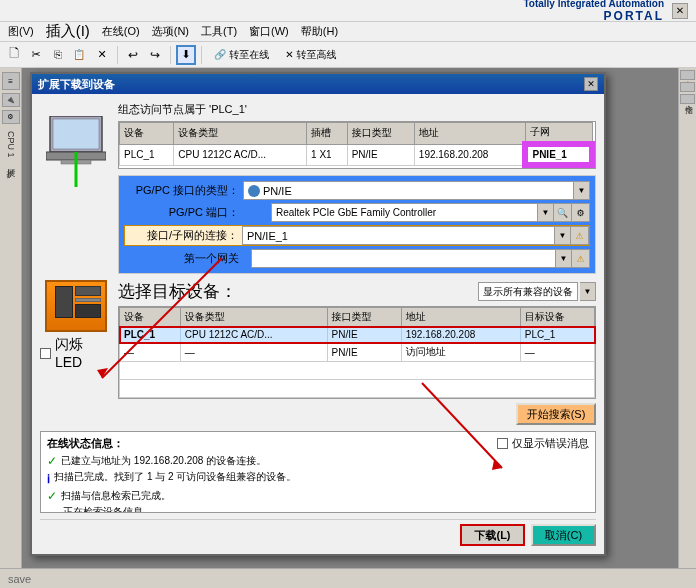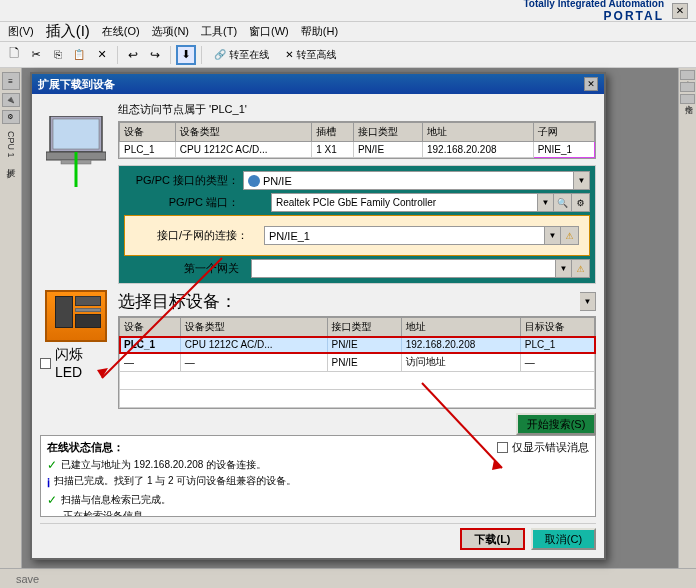--- a/index.html
+++ b/index.html
@@ -101,27 +101,27 @@
                       <th style="background:#d4d0c8;border:1px solid #999;padding:2px 4px;text-align:left;font-weight:normal;">子网</th>
                     </tr>
                   </thead>
                   <tbody>
                     <tr style="background:white;">
                       <td style="border:1px solid #ccc;padding:2px 4px;">PLC_1</td>
                       <td style="border:1px solid #ccc;padding:2px 4px;">CPU 1212C AC/D...</td>
                       <td style="border:1px solid #ccc;padding:2px 4px;">1 X1</td>
                       <td style="border:1px solid #ccc;padding:2px 4px;">PN/IE</td>
                       <td style="border:1px solid #ccc;padding:2px 4px;">192.168.20.208</td>
-                      <td style="border:1px solid #d946ef;padding:2px 4px;">PNIE_1</td>
+                      <td style="border:6px solid #d946ef;padding:2px 4px;font-weight:bold;">PNIE_1</td>
                     </tr>
                   </tbody>
                 </table>
               </div>
 
-              <div style="margin-top:6px;background:#0f766e;border:1px solid #ccc;padding:5px;">
+              <div style="margin-top:6px;background:#3b82f6;border:1px solid #ccc;padding:5px;">
 
                 <div style="display:flex;align-items:center;margin-bottom:3px;gap:4px;">
                   <div style="width:115px;text-align:right;font-size:11px;flex-shrink:0;">PG/PC 接口的类型：</div>
                   <div style="display:flex;flex:1;">
                     <div style="flex:1;height:19px;border:1px solid #999;background:white;padding:1px 4px;font-size:11px;display:flex;align-items:center;gap:3px;">
                       <span style="display:inline-block;width:12px;height:12px;border-radius:50%;background:#4080c0;flex-shrink:0;"></span>
                       <span>PN/IE</span>
                     </div>
                     <div style="width:16px;height:19px;background:#d4d0c8;border:1px solid #999;border-left:none;display:flex;align-items:center;justify-content:center;cursor:pointer;font-size:8px;">▼</div>
                   </div>
@@ -132,21 +132,21 @@
                   <div style="display:flex;flex:1;padding-left:28px;">
                     <div style="flex:1;height:19px;border:1px solid #999;background:white;padding:1px 4px;font-size:10px;display:flex;align-items:center;">
                       <span>Realtek PCIe GbE Family Controller</span>
                     </div>
                     <div style="width:16px;height:19px;background:#d4d0c8;border:1px solid #999;border-left:none;display:flex;align-items:center;justify-content:center;cursor:pointer;font-size:8px;">▼</div>
                     <div style="width:18px;height:19px;background:#d4d0c8;border:1px solid #999;border-left:none;display:flex;align-items:center;justify-content:center;cursor:pointer;font-size:9px;">🔍</div>
                     <div style="width:18px;height:19px;background:#d4d0c8;border:1px solid #999;border-left:none;display:flex;align-items:center;justify-content:center;cursor:pointer;font-size:9px;">⚙</div>
                   </div>
                 </div>
 
-                <div style="display:flex;align-items:center;margin-bottom:3px;gap:16px;background:#fff0d0;border:1px solid #cc8800;padding:10px;">
+                <div style="display:flex;align-items:center;margin-bottom:3px;gap:4px;background:#fff0d0;border:1px solid #cc8800;padding:0;">
                   <div style="width:113px;text-align:right;font-size:11px;flex-shrink:0;">接口/子网的连接：</div>
                   <div style="display:flex;flex:1;">
                     <div style="flex:1;height:19px;border:1px solid #999;background:white;padding:1px 4px;font-size:11px;display:flex;align-items:center;">
                       <span>PN/IE_1</span>
                     </div>
                     <div style="width:16px;height:19px;background:#d4d0c8;border:1px solid #999;border-left:none;display:flex;align-items:center;justify-content:center;cursor:pointer;font-size:8px;">▼</div>
                     <div style="width:18px;height:19px;background:#d4d0c8;border:1px solid #999;border-left:none;display:flex;align-items:center;justify-content:center;cursor:pointer;font-size:9px;color:#cc8800;">⚠</div>
                   </div>
                 </div>
 
@@ -177,20 +177,23 @@
                 <div style="width:11px;height:11px;border:1px solid #666;background:white;flex-shrink:0;"></div>
                 <span style="font-size:14px;">闪烁 LED</span>
               </div>
             </div>
 
             <div style="flex:1;">
 
               <div style="display:flex;align-items:center;justify-content:space-between;margin-bottom:3px;">
                 <span style="font-size:17px;">选择目标设备：</span>
                 <div style="display:flex;align-items:center;gap:2px;">
+                  <div style="height:19px;border:1px solid #999;background:white;padding:1px 4px;font-size:10px;display:flex;align-items:center;">
+                    <span>显示所有兼容的设备</span>
+                  </div>
                   <div style="width:16px;height:19px;background:#d4d0c8;border:1px solid #999;border-left:none;display:flex;align-items:center;justify-content:center;cursor:pointer;font-size:8px;">▼</div>
                 </div>
               </div>
 
               <div style="border:1px solid #999;background:white;">
                 <table style="width:100%;border-collapse:collapse;font-size:10px;">
                   <thead>
                     <tr>
                       <th style="background:#d4d0c8;border:1px solid #999;padding:2px 4px;text-align:left;font-weight:normal;">设备</th>
                       <th style="background:#d4d0c8;border:1px solid #999;padding:2px 4px;text-align:left;font-weight:normal;">设备类型</th>
@@ -220,26 +223,26 @@
                       <td style="border:1px solid #ccc;" colspan="5"></td>
                     </tr>
                     <tr style="background:white;height:18px;">
                       <td style="border:1px solid #ccc;" colspan="5"></td>
                     </tr>
                   </tbody>
                 </table>
               </div>
 
               <div style="display:flex;justify-content:flex-end;margin-top:4px;">
-                <button style="min-width:80px;height:22px;background:#15803d;border:2px outset #e0e0d8;padding:0 8px;font-size:11px;cursor:pointer;font-family:inherit;">开始搜索(S)</button>
-              </div>
-            </div>
-          </div>
-
-          <div style="background:white;border:1px solid #999;padding:4px 6px;max-height:82px;overflow:hidden;">
+                <button style="min-width:80px;height:22px;background:#fdba74;border:2px outset #e0e0d8;padding:0 8px;font-size:11px;cursor:pointer;font-family:inherit;">开始搜索(S)</button>
+              </div>
+            </div>
+          </div>
+
+          <div style="background:white;border:1px solid #999;padding:4px 6px;margin-top:6px;max-height:82px;overflow:hidden;">
             <div style="display:flex;align-items:center;justify-content:space-between;margin-bottom:3px;">
               <span style="font-size:11px;font-weight:bold;">在线状态信息：</span>
               <div style="display:flex;align-items:center;gap:4px;">
                 <div style="width:11px;height:11px;border:1px solid #666;background:white;"></div>
                 <span style="font-size:11px;">仅显示错误消息</span>
               </div>
             </div>
 
             <div style="display:flex;align-items:flex-start;gap:4px;margin-bottom:2px;font-size:10px;">
               <span style="color:#009900;font-size:12px;flex-shrink:0;">✓</span>
@@ -278,18 +281,18 @@
 
     </div>
 
     <div style="width:18px;background:#d4d0c8;border-left:1px solid #aaa;display:flex;flex-direction:column;gap:2px;padding:2px 1px;overflow:hidden;">
       <div style="writing-mode:vertical-rl;font-size:8px;background:#c0c0c0;border:1px solid #999;padding:4px 1px;cursor:pointer;color:#333;text-align:center;">任务</div>
       <div style="writing-mode:vertical-rl;font-size:8px;background:#c0c0c0;border:1px solid #999;padding:4px 1px;cursor:pointer;color:#333;text-align:center;">库</div>
       <div style="writing-mode:vertical-rl;font-size:8px;background:#c0c0c0;border:1px solid #999;padding:4px 1px;cursor:pointer;color:#333;text-align:center;">指令</div>
     </div>
   </div>
 
-  <div style="height:20px;background:#d4d0c8;border-top:1px solid #aaa;display:flex;align-items:center;padding:0 16px;font-size:11px;">
+  <div style="height:20px;background:#d4d0c8;border-top:1px solid #aaa;display:flex;align-items:center;padding:0 8px;font-size:11px;">
     <span style="color:#666;margin-right:8px;">save</span>
     <span style="color:#333;"></span>
   </div>
 
 </div>
 
 </body></html>

